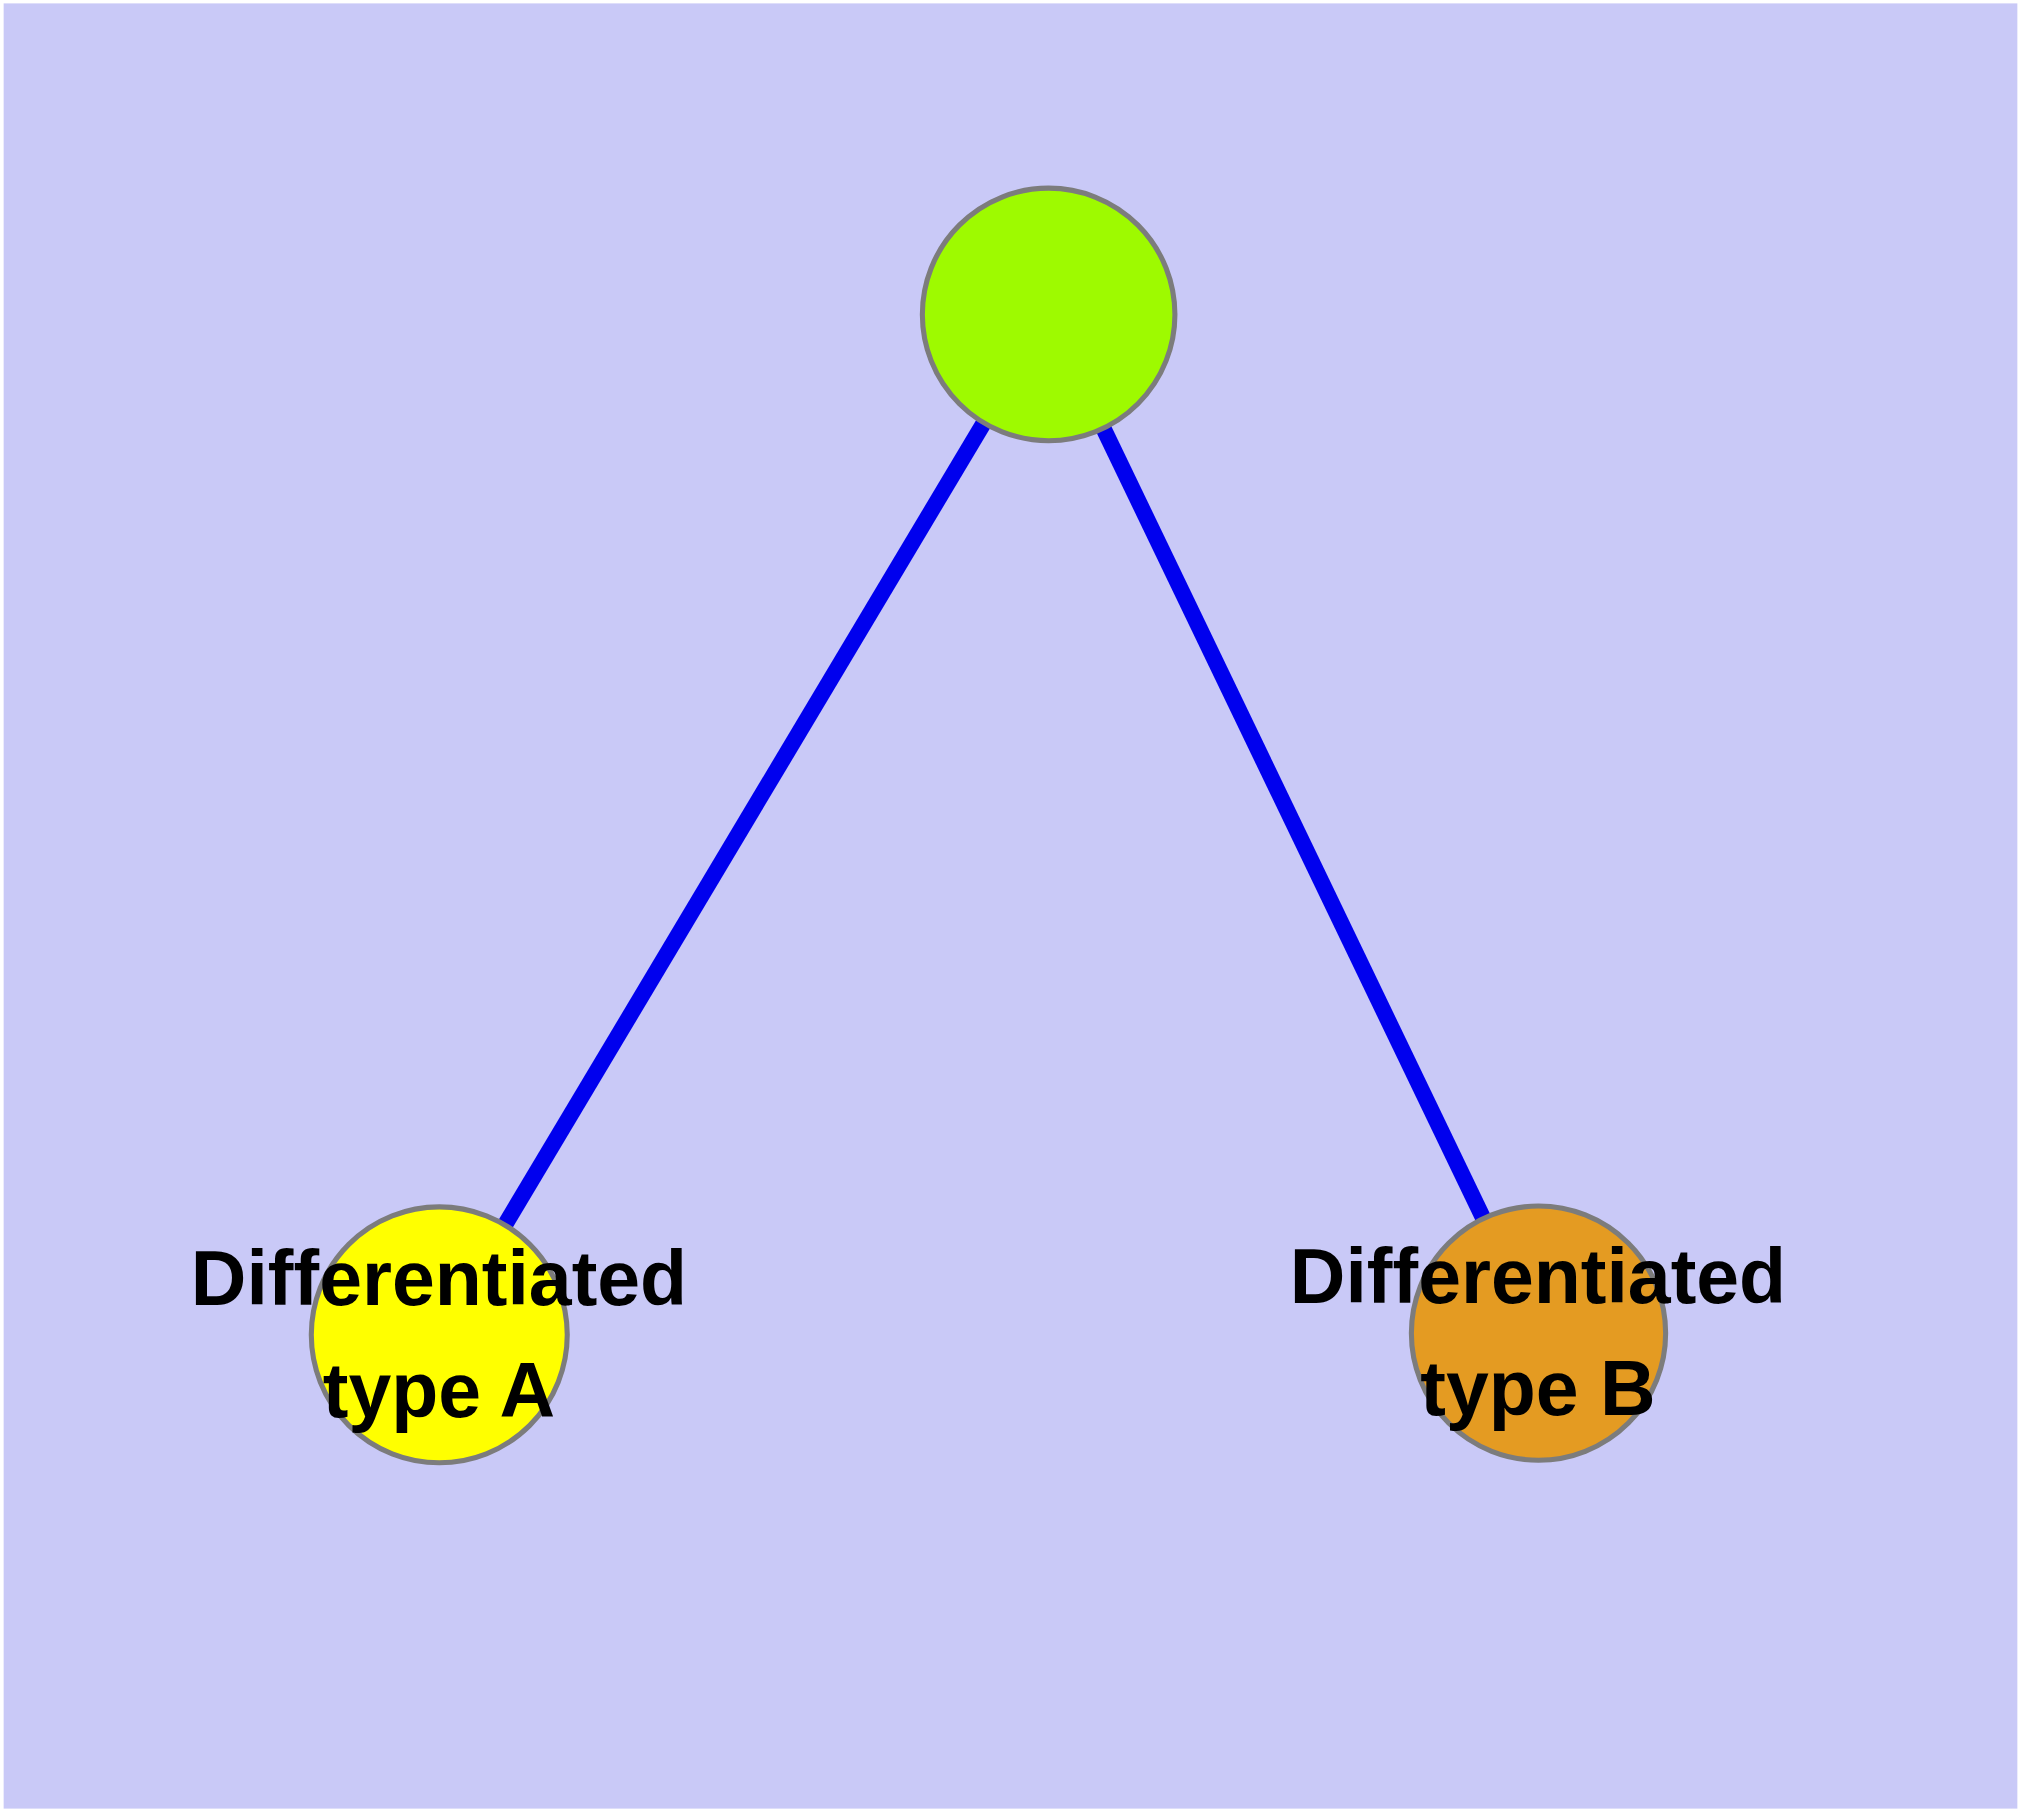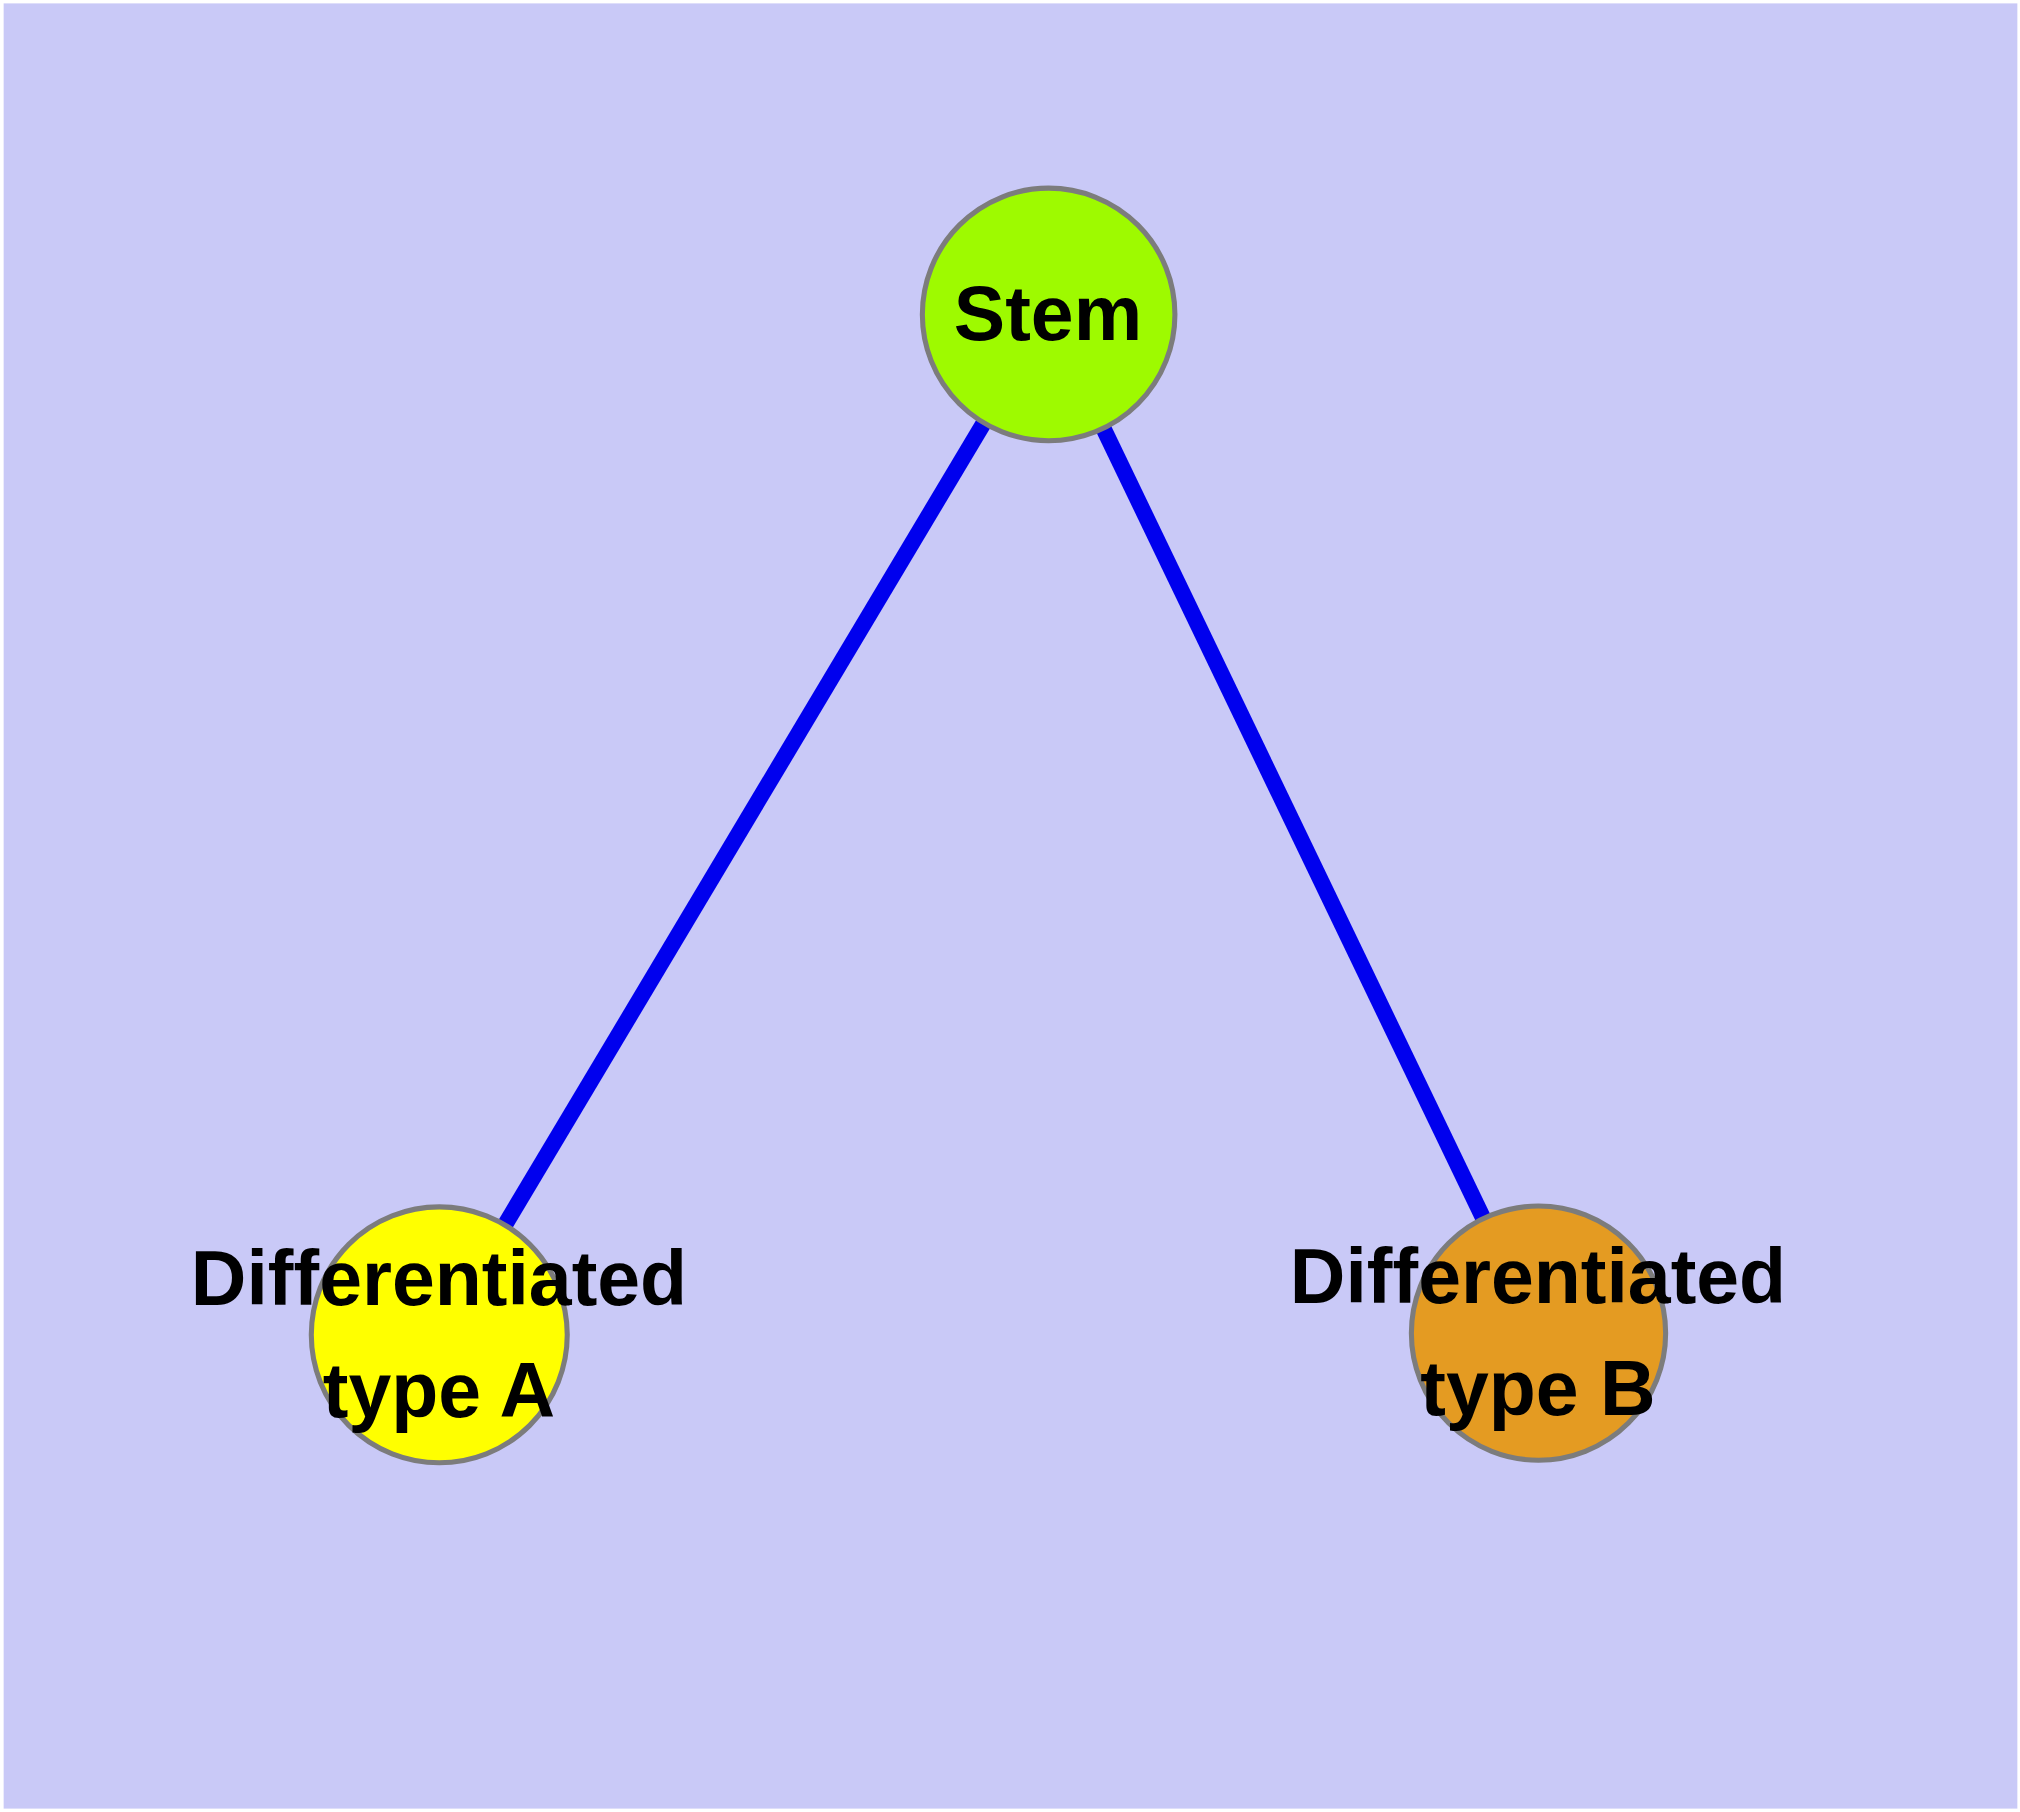--- a/index.html
+++ b/index.html
@@ -47,21 +47,20 @@
         <line x1="1237" y1="371" x2="518" y2="1575" stroke="#0000EE" stroke-width="19"></line>
         <line x1="1237" y1="371" x2="1815" y2="1573" stroke="#0000EE" stroke-width="19"></line>
       </g>
     <g id="nodes-layer">
         <circle cx="1237" cy="371" r="149" fill="#9EFA00" stroke="#7C7C7C" stroke-width="6"></circle>
         <circle cx="518" cy="1575" r="151" fill="#FFFF00" stroke="#7C7C7C" stroke-width="6"></circle>
         <circle cx="1815" cy="1573" r="150" fill="#E49B22" stroke="#7C7C7C" stroke-width="6"></circle>
       </g>
   </svg>
 
-  <div class="node-label" style="left: 1048px; top: 314px; color: rgb(0, 0, 0);">Stem</div>
 
   <div class="node-label" style="left: 439px; top: 1335px; color: rgb(0, 0, 0);">Differentiated
 type A</div>
 
   <div class="node-label" style="left: 1538px; top: 1333px; color: rgb(0, 0, 0);">Differentiated
 type B</div>
 </div>
 
 
 </body></html>

